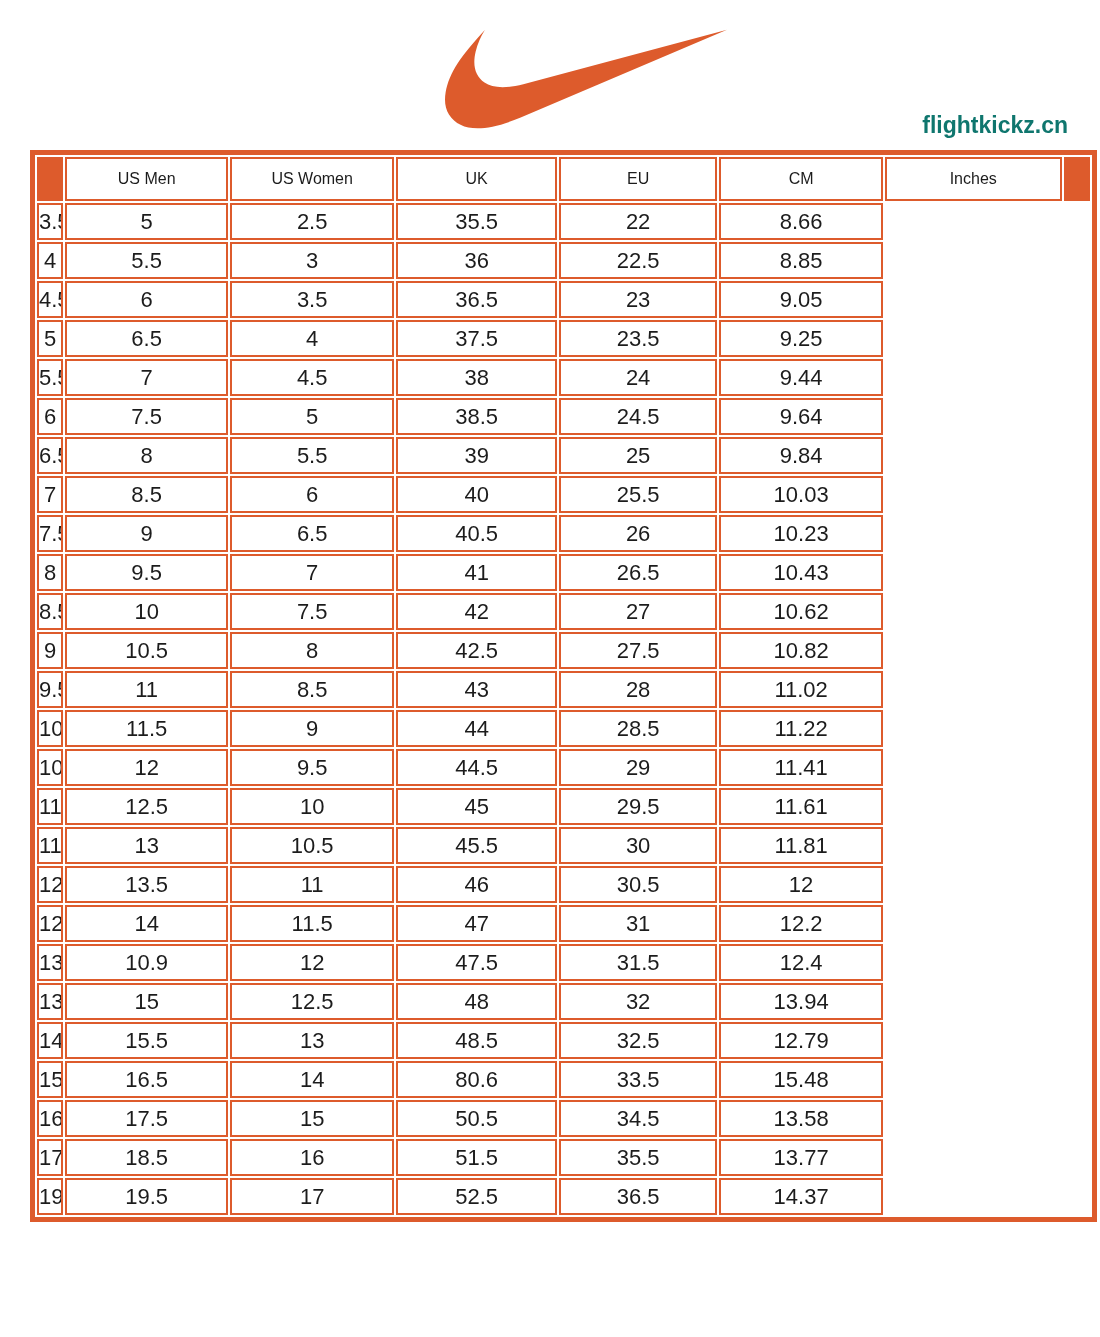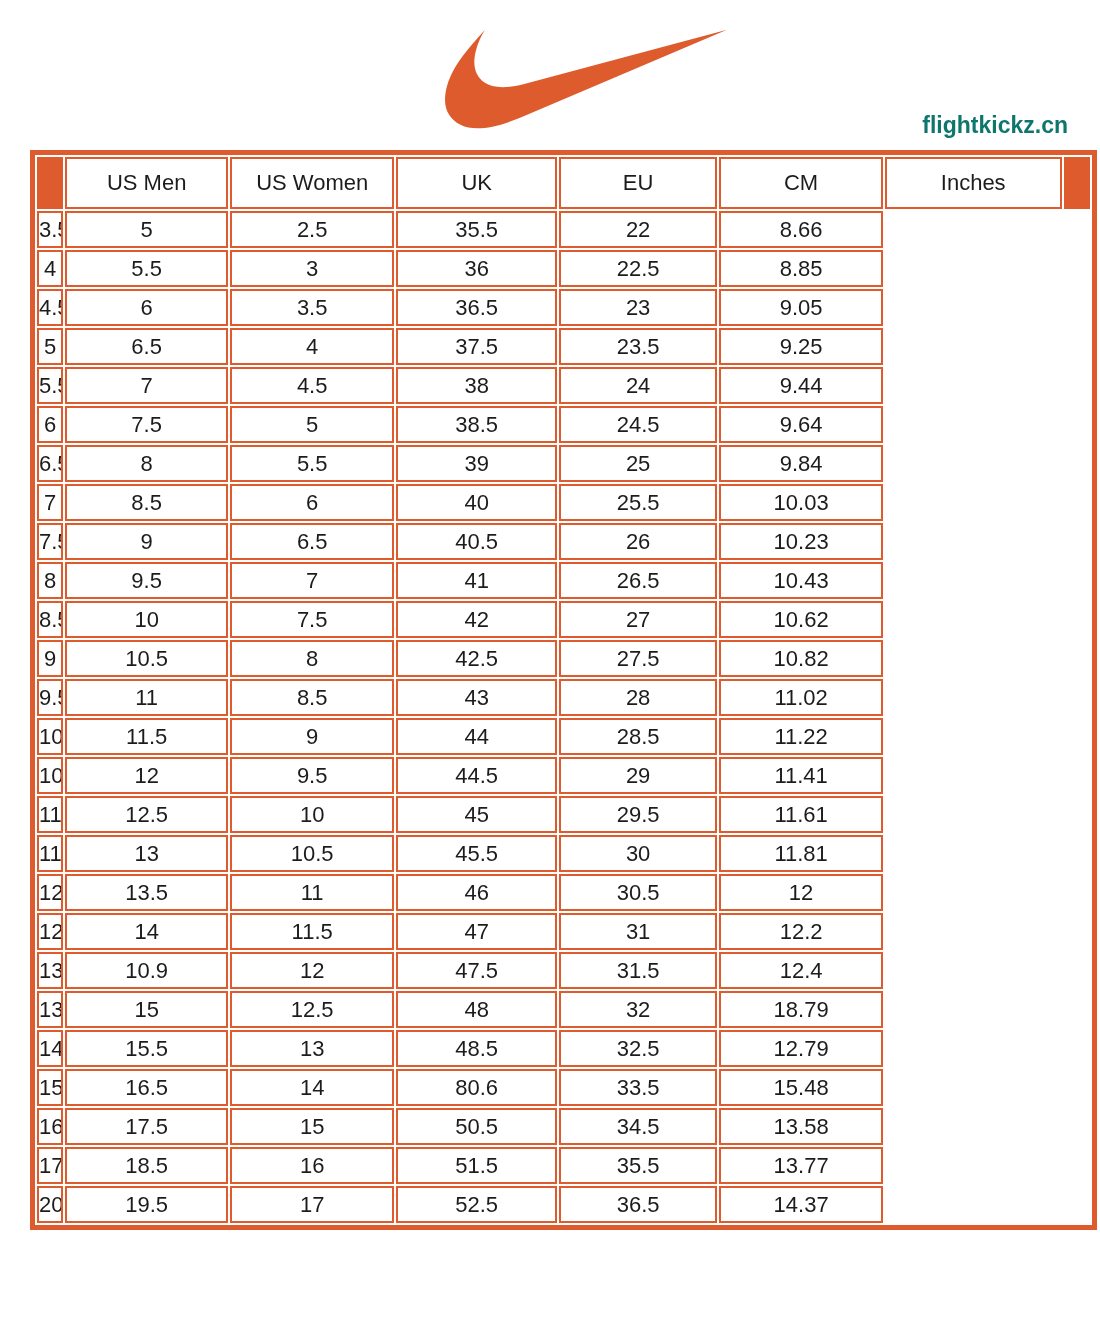--- a/index.html
+++ b/index.html
@@ -39,22 +39,22 @@
   table.size-chart th, table.size-chart td {
     border: 2px solid var(--accent);
     background: #ffffff;
     text-align: center;
     vertical-align: middle;
     color: var(--ink);
     padding: 0;
     overflow: hidden;
   }
   table.size-chart th {
-    height: 52px;
-    font-size: 22px;
+    height: 44px;
+    font-size: 16px;
     font-weight: 400;
   }
   table.size-chart td {
     height: 37px;
     font-size: 22px;
     font-weight: 400;
   }
   table.size-chart td.strip {
     background: var(--accent);
     border-color: var(--accent);
@@ -254,21 +254,21 @@
         <td class="eu-top">47.5</td>
         <td>31.5</td>
         <td>12.4</td>
       </tr>
       <tr>
         <td>13.5</td>
         <td>15</td>
         <td>12.5</td>
         <td class="eu-top">48</td>
         <td>32</td>
-        <td>18.79</td>
+        <td>13.94</td>
       </tr>
       <tr>
         <td>14</td>
         <td>15.5</td>
         <td>13</td>
         <td class="eu-top">48.5</td>
         <td>32.5</td>
         <td>12.79</td>
       </tr>
       <tr>
@@ -289,21 +289,21 @@
       </tr>
       <tr>
         <td>17</td>
         <td>18.5</td>
         <td>16</td>
         <td class="eu-top">51.5</td>
         <td>35.5</td>
         <td>13.77</td>
       </tr>
       <tr>
-        <td>20</td>
+        <td>19</td>
         <td>19.5</td>
         <td>17</td>
         <td class="eu-top">52.5</td>
         <td>36.5</td>
         <td>14.37</td>
       </tr>
     </tbody>
 </table>
 
 </body></html>

